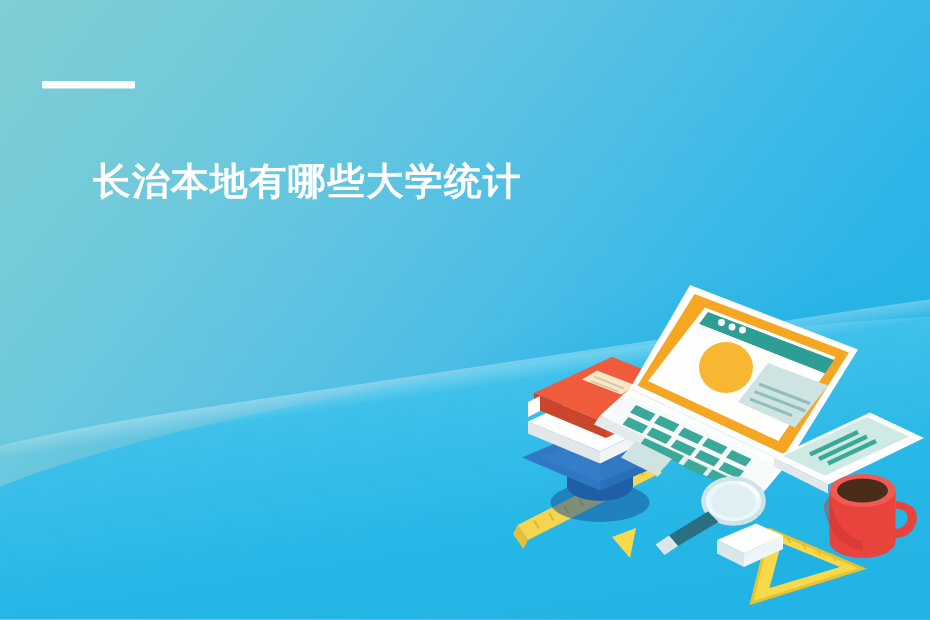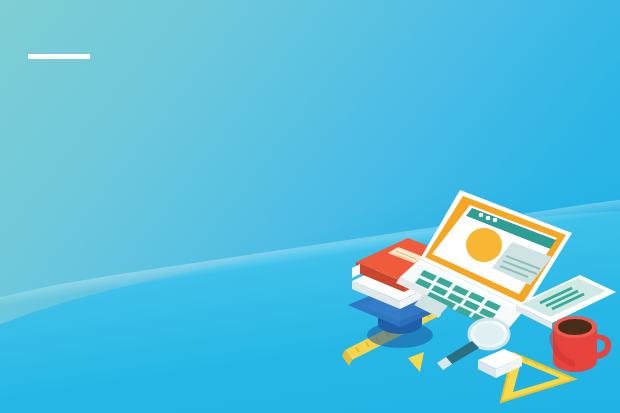--- a/index.html
+++ b/index.html
@@ -42,20 +42,21 @@
 </style>
 </head>
 <body>
 
 <div id="banner">
 
   <div class="desk"></div>
   <div class="desk-edge"></div>
 
   <div class="rule"></div>
+  <div class="title">长治本地有哪些大学统计</div>
 
   <svg class="ill" viewBox="0 0 620 413">
 
     <g>
       <polygon points="345,350 434,305 441,315 352,360" fill="#f6d44e"></polygon>
       <polygon points="345,350 352,360 349,366 342,356" fill="#e4bf3c"></polygon>
       <polygon points="434,305 441,315 438,318 431,308" fill="#ffe98a"></polygon>
       <g stroke="#e0b93a" stroke-width="1.6">
         <line x1="356" y1="347" x2="359" y2="352"></line>
         <line x1="366" y1="342" x2="369" y2="347"></line>

